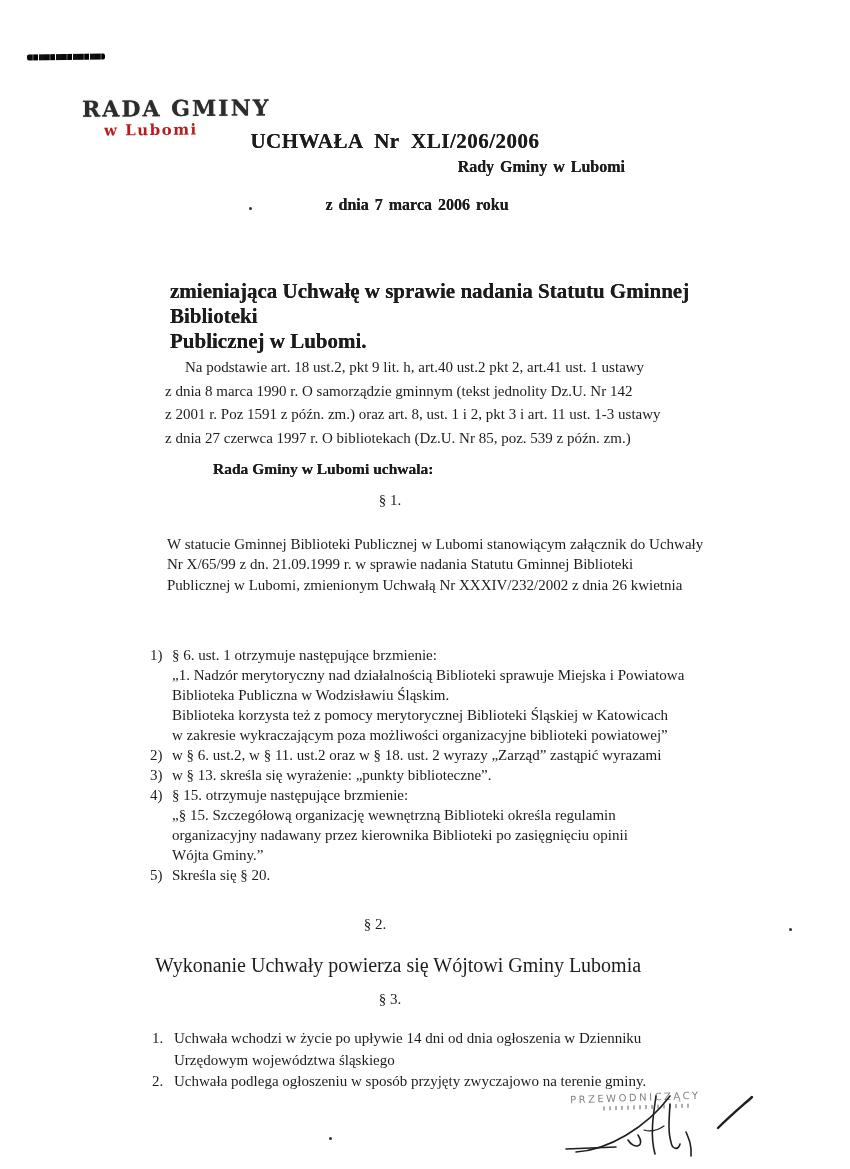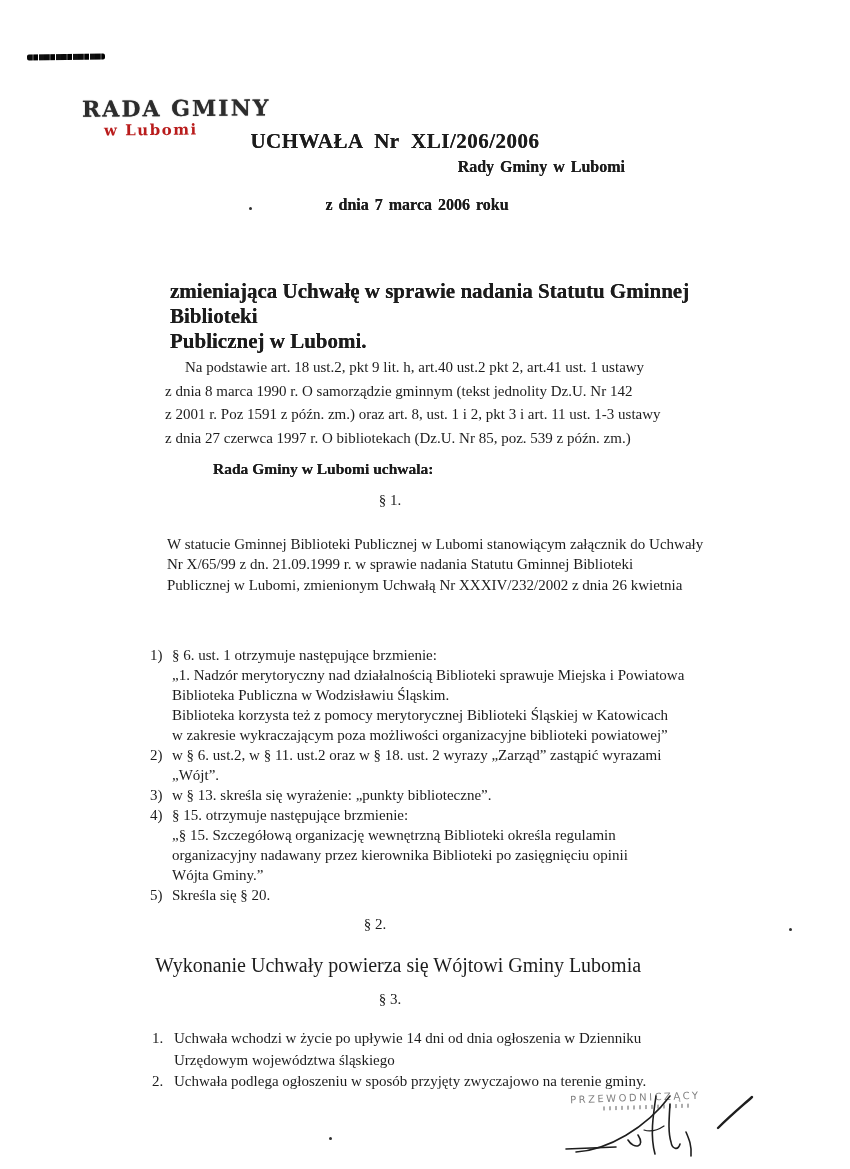--- a/index.html
+++ b/index.html
@@ -110,21 +110,20 @@
     <div>Publicznej w Lubomi, zmienionym Uchwałą Nr XXXIV/232/2002 z dnia 26 kwietnia</div>
   </div>
 
   <div class="abs s1-list">
     <div class="li"><span class="num">1)</span><span>§ 6. ust. 1 otrzymuje następujące brzmienie:</span></div>
     <div class="li"><span class="num"></span><span>„1. Nadzór merytoryczny nad działalnością Biblioteki sprawuje Miejska i Powiatowa</span></div>
     <div class="li"><span class="num"></span><span>Biblioteka Publiczna w Wodzisławiu Śląskim.</span></div>
     <div class="li"><span class="num"></span><span>Biblioteka korzysta też z pomocy merytorycznej Biblioteki Śląskiej w Katowicach</span></div>
     <div class="li"><span class="num"></span><span>w zakresie wykraczającym poza możliwości organizacyjne biblioteki powiatowej”</span></div>
     <div class="li"><span class="num">2)</span><span>w § 6. ust.2, w § 11. ust.2 oraz w § 18. ust. 2 wyrazy „Zarząd” zastąpić wyrazami</span></div>
-    <div class="li"><span class="num"></span><span>„Wójt”.</span></div>
     <div class="li"><span class="num">3)</span><span>w § 13. skreśla się wyrażenie: „punkty biblioteczne”.</span></div>
     <div class="li"><span class="num">4)</span><span>§ 15. otrzymuje następujące brzmienie:</span></div>
     <div class="li"><span class="num"></span><span>„§ 15. Szczegółową organizację wewnętrzną Biblioteki określa regulamin</span></div>
     <div class="li"><span class="num"></span><span>organizacyjny nadawany przez kierownika Biblioteki po zasięgnięciu opinii</span></div>
     <div class="li"><span class="num"></span><span>Wójta Gminy.”</span></div>
     <div class="li"><span class="num">5)</span><span>Skreśla się § 20.</span></div>
   </div>
 
   <div class="abs speck" style="left:789px;top:928px;"></div>
 

